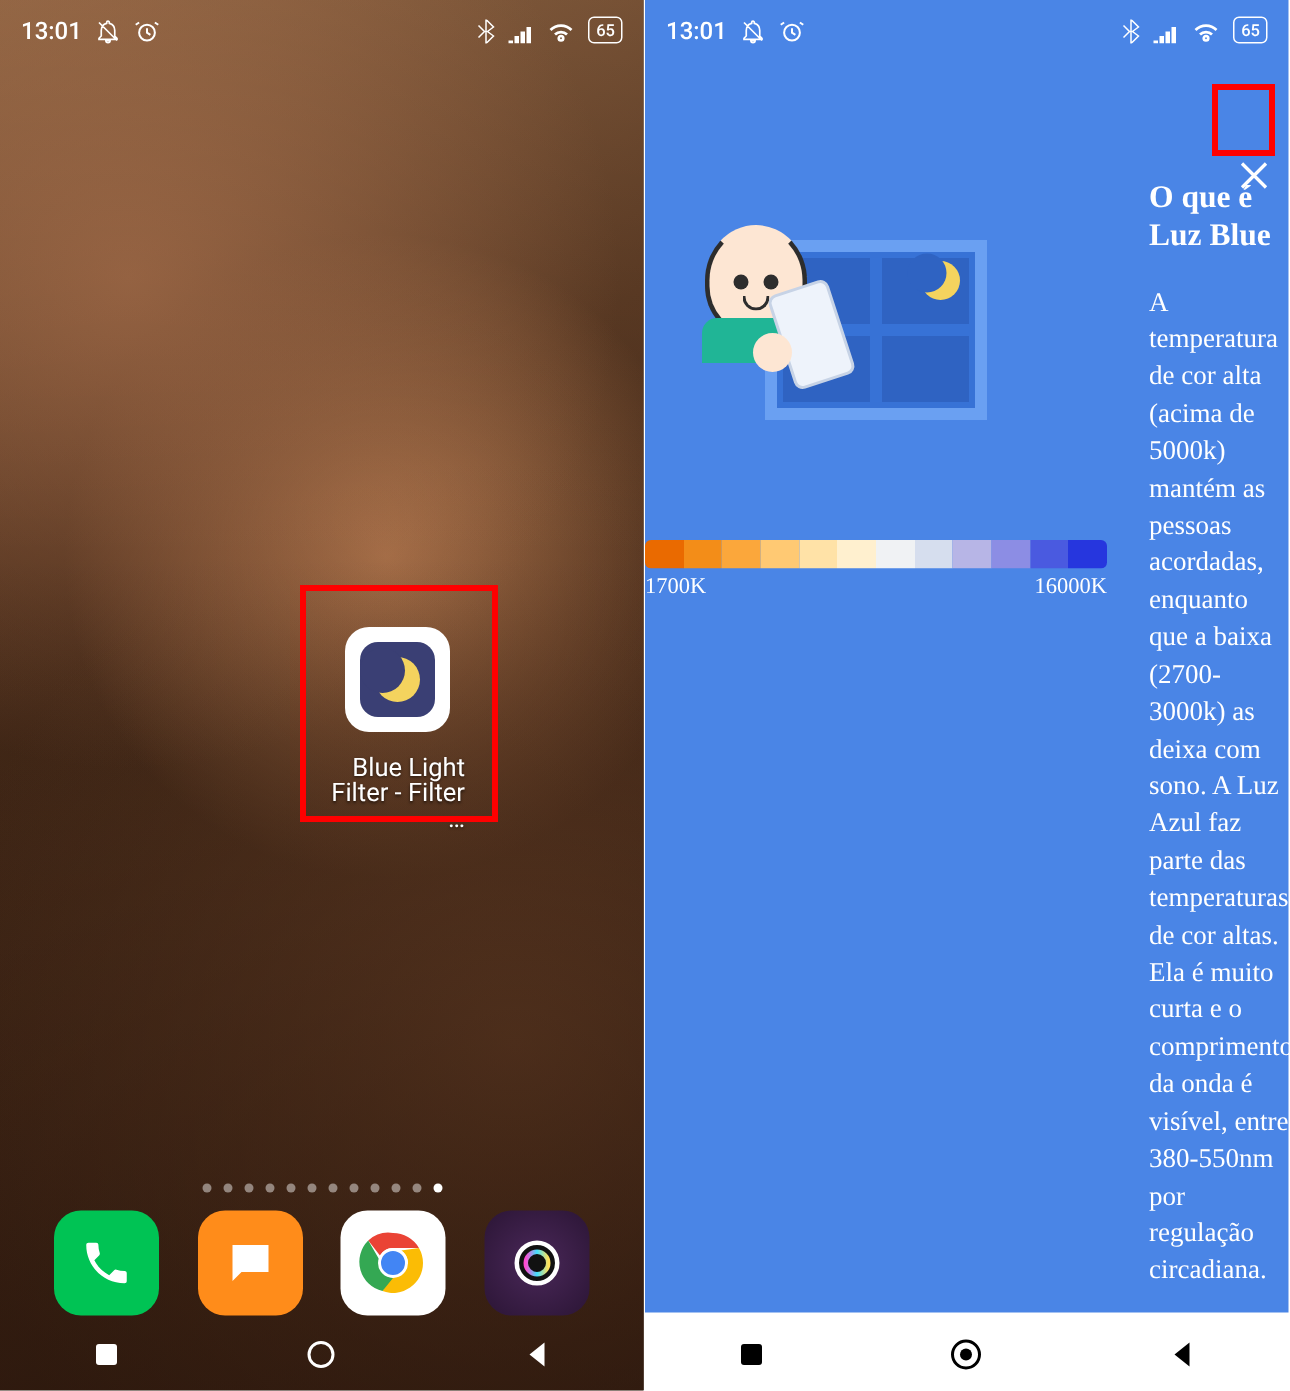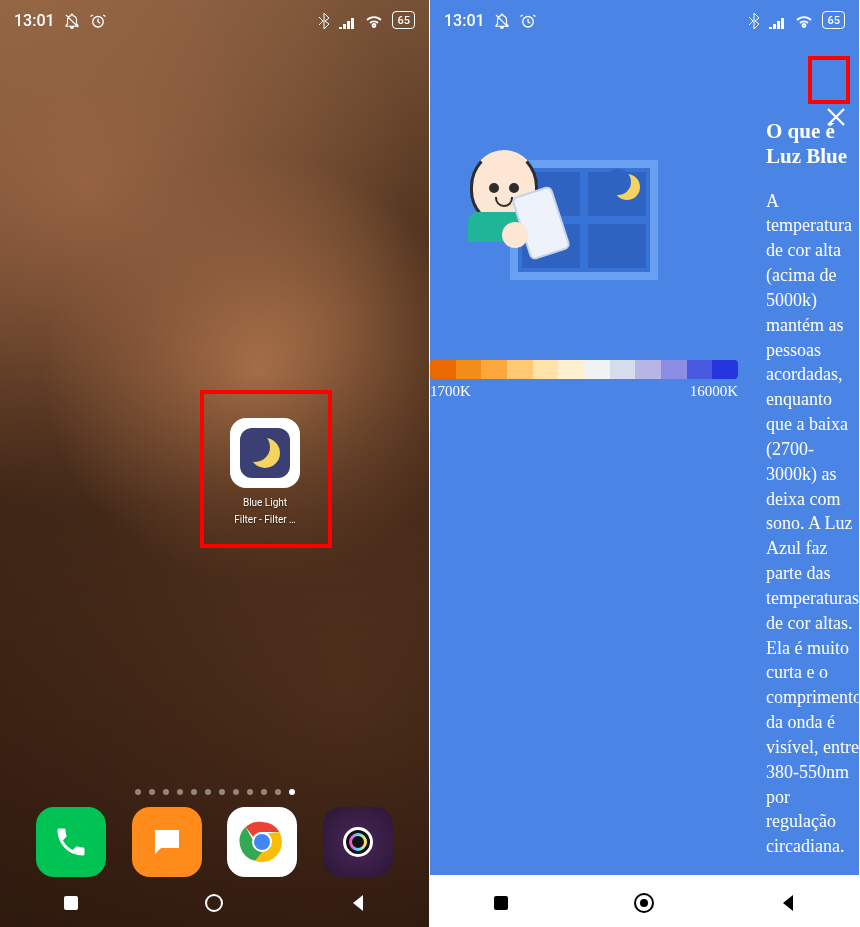--- a/index.html
+++ b/index.html
@@ -19,21 +19,21 @@
     radial-gradient(circle at 60% 40%, #b77b50 0%, transparent 35%),
     radial-gradient(circle at 35% 55%, #3e2616 0%, transparent 60%),
     linear-gradient(145deg,#7a5236 0%,#4c2e1b 40%,#2c1a10 100%);}
   .wallpaper::before{content:"";position:absolute;inset:0;background:linear-gradient(to bottom, rgba(255,200,140,.15), transparent 40%, rgba(40,20,10,.6));}
   
   .home-app{position:absolute;left:220px;top:418px;width:90px;display:flex;flex-direction:column;align-items:center;}
   .home-app .box{width:70px;height:70px;border-radius:16px;background:#fff;display:flex;align-items:center;justify-content:center;}
   .home-app .inner{width:50px;height:50px;border-radius:12px;background:#3a3f74;display:flex;align-items:center;justify-content:center;position:relative;overflow:hidden;}
   .home-app .moon{width:30px;height:30px;border-radius:50%;background:#f4d35e;position:relative;}
   .home-app .moon::after{content:"";position:absolute;width:30px;height:30px;border-radius:50%;background:#3a3f74;left:-10px;top:-6px;}
-  .home-app .label{margin-top:6px;font-size:10px;line-height:17px;text-align:center;text-shadow:0 1px 2px rgba(0,0,0,.6);}
+  .home-app .label{margin-top:16px;font-size:17px;line-height:17px;text-align:right;text-shadow:0 1px 2px rgba(0,0,0,.6);}
   
   .red-box{position:absolute;border:4px solid #f00;box-sizing:border-box;pointer-events:none;}
   .red1{left:200px;top:390px;width:132px;height:158px;}
   .red2{left:808px;top:56px;width:42px;height:48px;}
   
   .page-dots{position:absolute;left:50%;transform:translateX(-50%);bottom:132px;display:flex;gap:8px;}
   .page-dots span{width:6px;height:6px;border-radius:50%;background:rgba(255,255,255,.45);}
   .page-dots span.active{background:#fff;}
   
   .dock{position:absolute;bottom:50px;left:0;right:0;display:flex;justify-content:space-evenly;padding:0 10px;}

